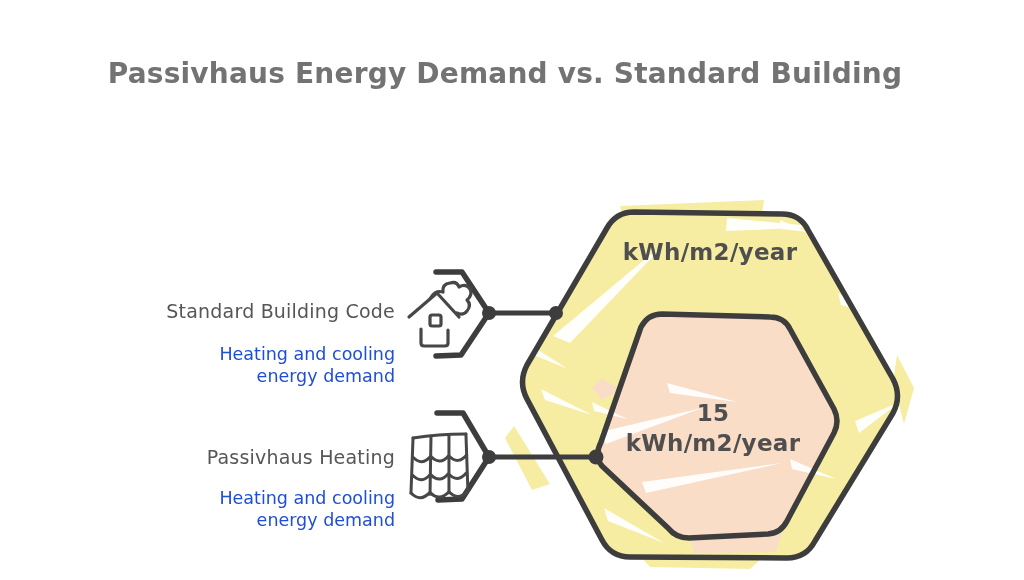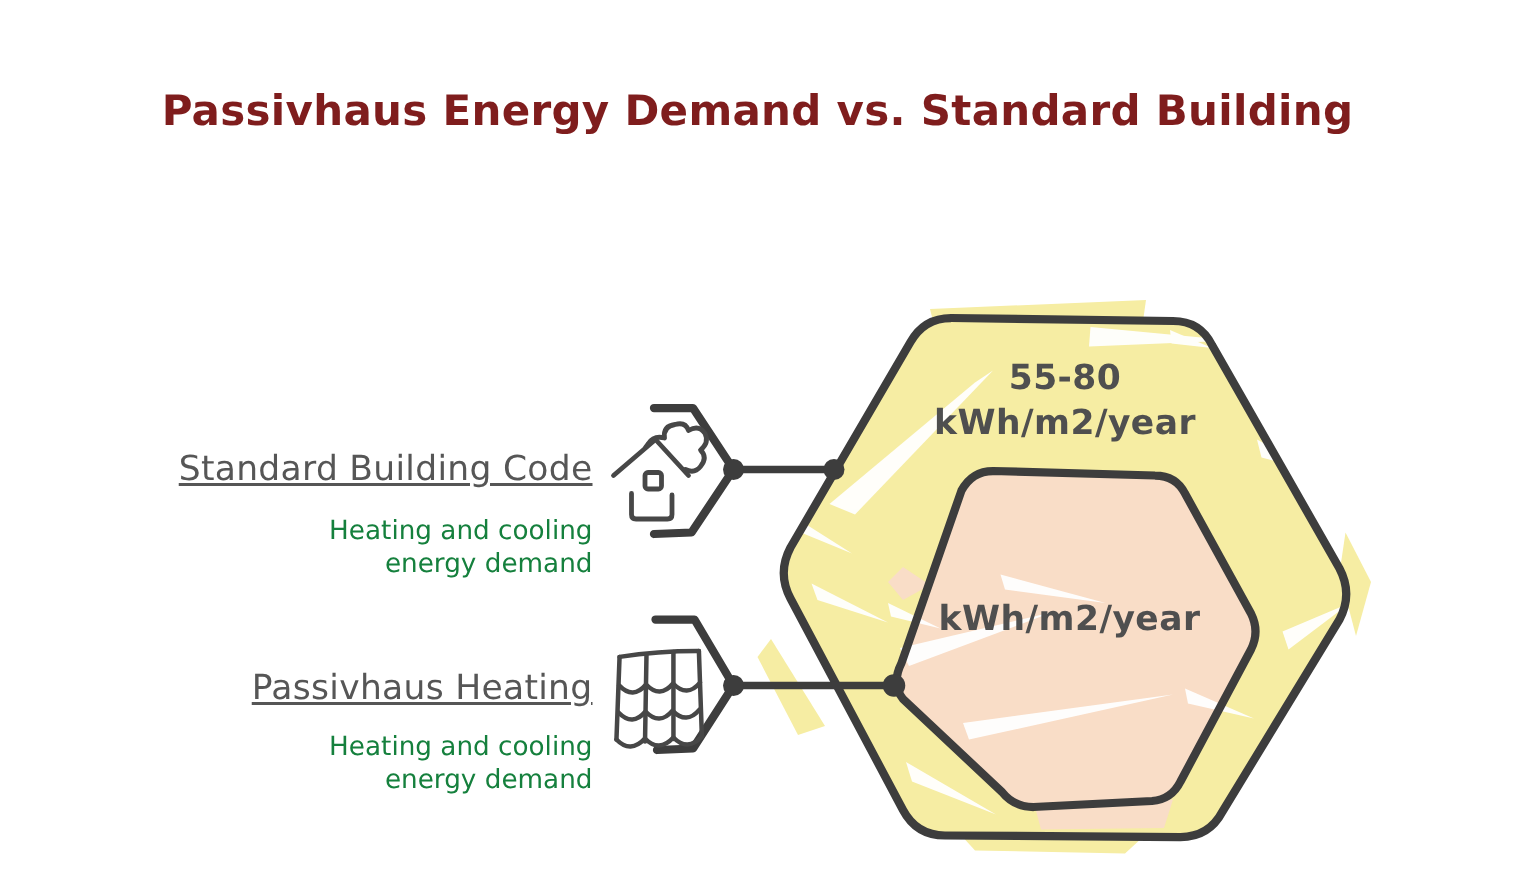--- a/index.html
+++ b/index.html
@@ -5,30 +5,30 @@
   html,body{margin:0;padding:0;}
   body{
     width:1024px;height:580px;position:relative;overflow:hidden;
     background:#ffffff;
     font-family:"DejaVu Sans","Liberation Sans",sans-serif;
   }
   .abs{position:absolute;}
   .page-title{
     top:56px;left:505px;transform:translateX(-50%);
     width:860px;text-align:center;
-    font-size:28px;font-weight:bold;color:#7f1d1d;line-height:1.28;
+    font-size:28px;font-weight:bold;color:#737373;line-height:1.28;
     letter-spacing:0.2px;
   }
   .entry-label{
     right:629px;text-align:right;width:340px;
-    font-size:23px;color:#565656;letter-spacing:0.2px;text-decoration:underline;
+    font-size:19px;color:#565656;letter-spacing:0.2px;
   }
   .entry-desc{
     right:629px;text-align:right;width:238px;
-    font-size:17.5px;color:#15803d;line-height:1.26;
+    font-size:17.5px;color:#1d4ed8;line-height:1.26;
   }
   .label-1{top:300px;}
   .desc-1{top:343px;}
   .label-2{top:446px;}
   .desc-2{top:487px;}
   .hex-text{
     text-align:center;transform:translateX(-50%);
     font-weight:bold;color:#4f4f4f;font-size:23px;line-height:1.3;
     letter-spacing:0.3px;white-space:nowrap;
   }
@@ -128,19 +128,19 @@
   <div>Passivhaus Energy Demand vs. Standard Building</div>
 </div>
 
 <div class="abs entry-label label-1">Standard Building Code</div>
 <div class="abs entry-desc desc-1">Heating and cooling energy demand</div>
 
 <div class="abs entry-label label-2">Passivhaus Heating</div>
 <div class="abs entry-desc desc-2">Heating and cooling energy demand</div>
 
 <div class="abs hex-text hex-text-outer">
-  <div>55-80</div>
   <div>kWh/m2/year</div>
 </div>
 
 <div class="abs hex-text hex-text-inner">
+  <div>15</div>
   <div>kWh/m2/year</div>
 </div>
 
 </body></html>

